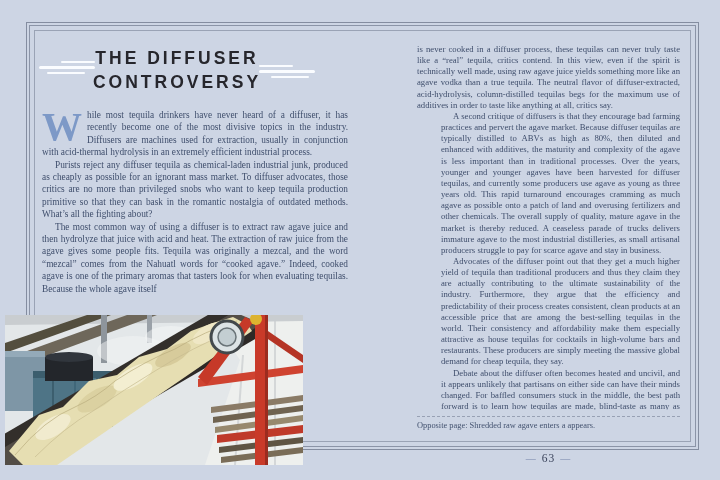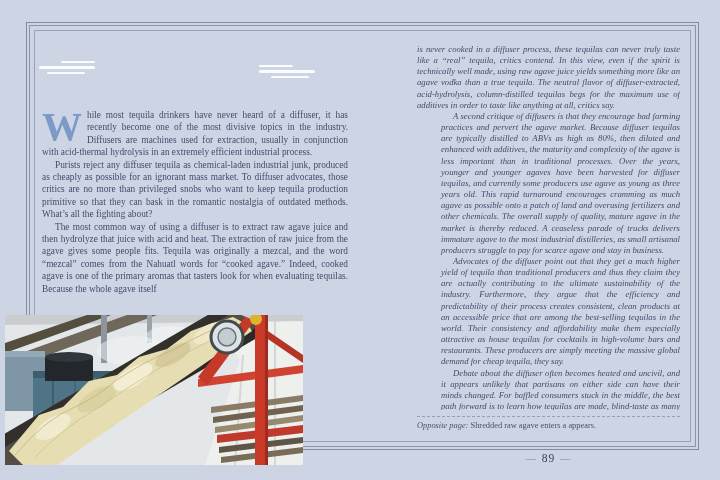--- a/index.html
+++ b/index.html
@@ -56,52 +56,53 @@
     position:absolute;left:5px;top:315px;width:298px;height:150px;
     z-index:4;overflow:hidden;
   }
   .photo svg{display:block;width:100%;height:100%;}
   
   .right-text{
     position:absolute;left:417px;top:44px;width:263px;height:366px;
     overflow:hidden;z-index:2;
     font-size:8.7px;line-height:11.15px;text-align:justify;
   }
-  .right-text p{margin:0;font-style:italic;}
+  .right-text p{margin:0;}
   .right-text p + p{text-indent:12px;margin-left:24px;}
   .caption-divider{
     position:absolute;left:417px;top:416px;width:263px;height:0;
     border-top:1px dashed #98a1b4;z-index:2;
   }
   .caption{
     position:absolute;left:417px;top:421px;width:263px;z-index:2;
     font-size:8.4px;line-height:10.5px;color:#43526f;
   }
-  .caption .cap-label{font-style:italic;}
+  .caption .cap-label{}
   .folio{
     position:absolute;left:417px;top:452px;width:263px;z-index:2;
     text-align:center;font-size:11.5px;letter-spacing:1px;color:#39425a;
   }
   .folio .dash{color:#7888ac;padding:0 5px;font-size:10px;}
 </style>
 </head>
 <body>
 
 <div>
 
   <div class="frame"></div>
 
   <div class="title-block">
     <div class="flourish flourish-left">
       <span></span>
         <span></span>
         <span></span>
     </div>
     <h1>
-      <br>
+      <span>THE DIFFUSER</span><br>
+      <span>CONTROVERSY</span>
     </h1>
     <div class="flourish flourish-right">
       <span></span>
         <span></span>
         <span></span>
     </div>
   </div>
 
   <div class="left-text">
     <p class="opening"><span class="dropcap">W</span><span>hile most tequila drinkers have never heard of a diffuser, it has recently become one of the most divisive topics in the industry. Diffusers are machines used for extraction, usually in conjunction with acid-thermal hydrolysis in an extremely efficient industrial process.</span></p>
@@ -188,16 +189,16 @@
     <p>Debate about the diffuser often becomes heated and uncivil, and it appears unlikely that partisans on either side can have their minds changed. For baffled consumers stuck in the middle, the best path forward is to learn how tequilas are made, blind-taste as many as possible, and come to their own conclusions based on taste, ethics, and budget.</p>
   </div>
 
   <div class="caption-divider"></div>
 
   <div class="caption">
     <span class="cap-label">Opposite page:</span><span> Shredded raw agave enters a appears.</span>
   </div>
 
   <div class="folio">
-    <span class="dash">—</span><span>89</span><span class="dash">—</span>
+    <span class="dash">—</span><span>63</span><span class="dash">—</span>
   </div>
 
 </div>
 
 </body></html>

